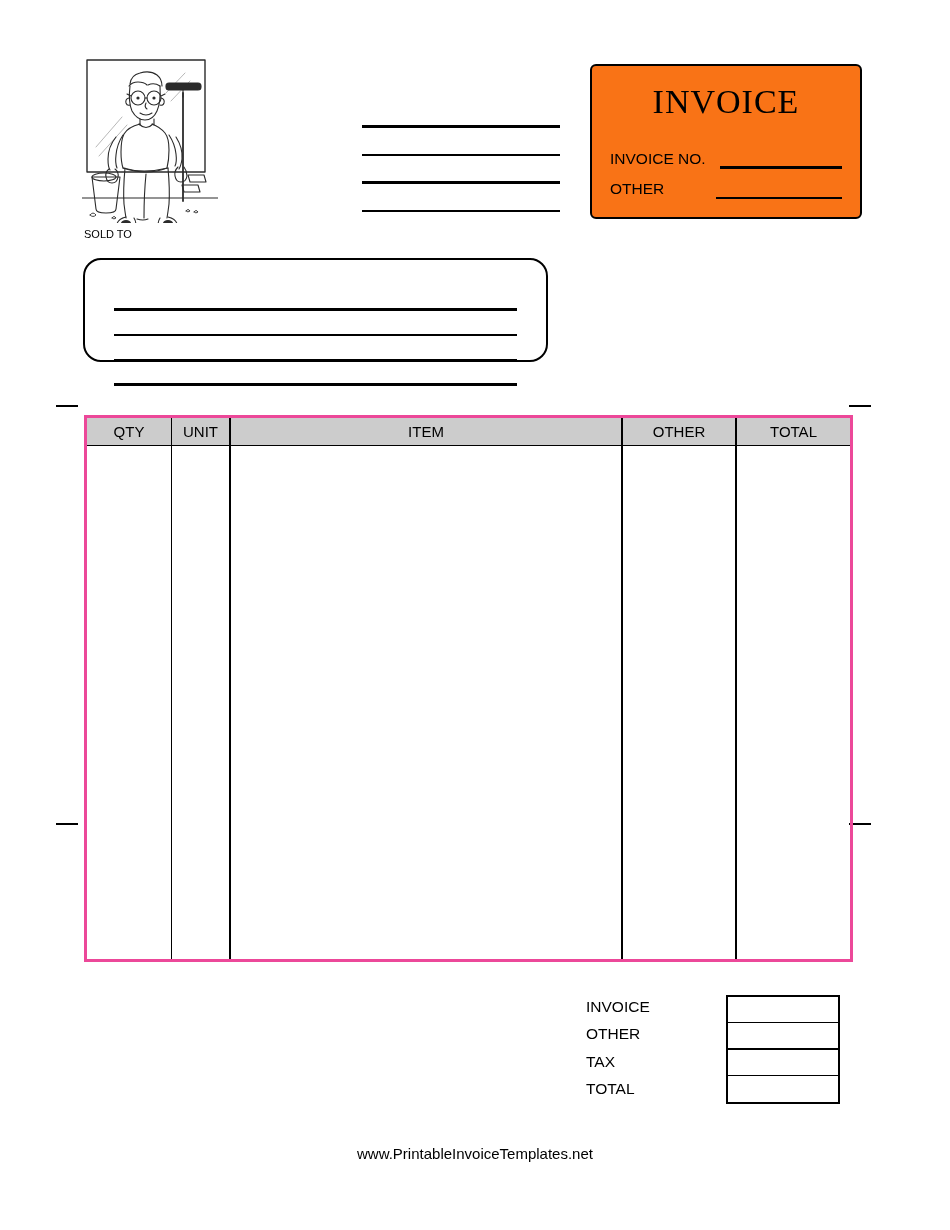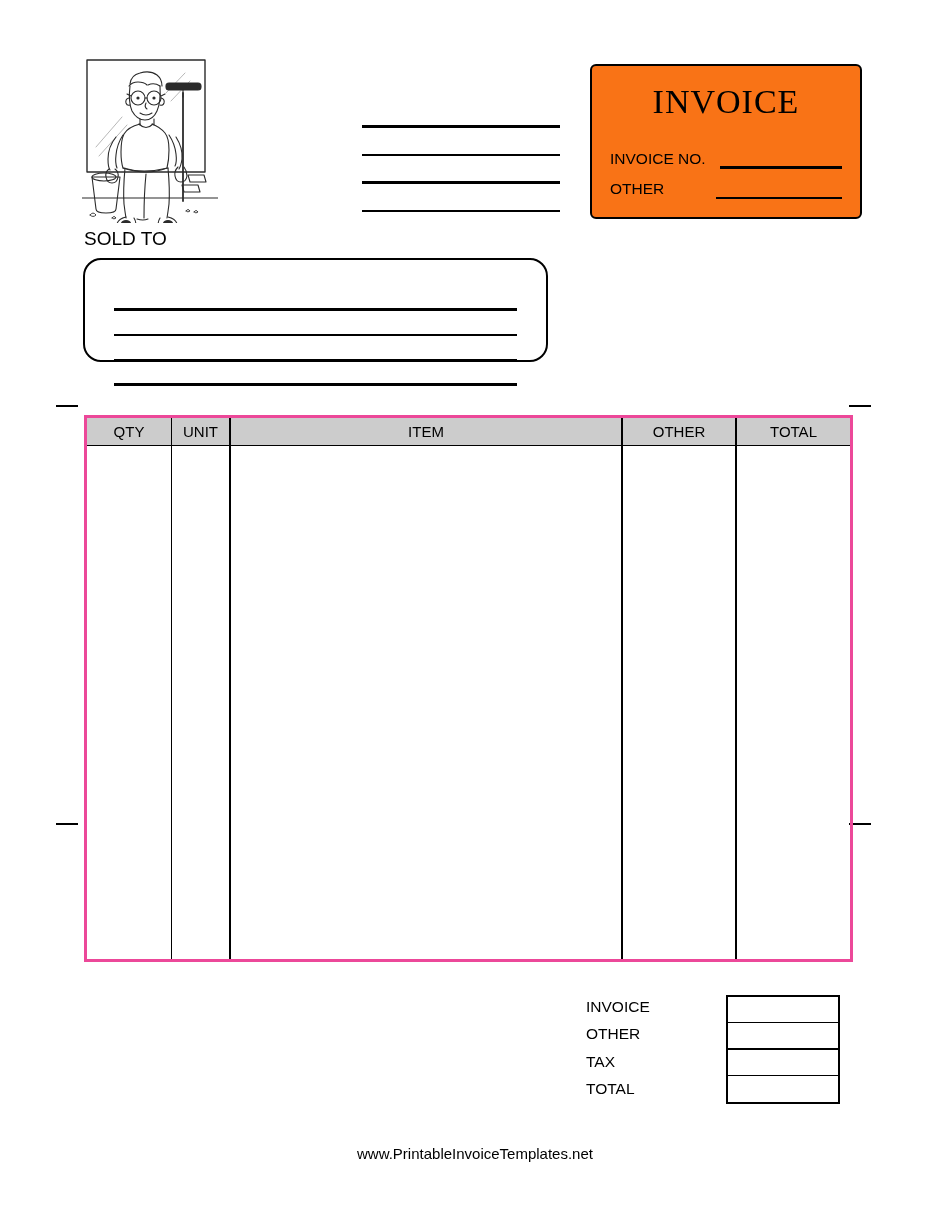--- a/index.html
+++ b/index.html
@@ -97,21 +97,21 @@
     margin-left: 10px;
   }
   #rule-invoice-no { height: 3px; margin-left: 14px; }
   #rule-date       { height: 2px; margin-left: 52px; }
 
   
   #sold-to-label {
     position: absolute;
     left: 84px;
     top: 228px;
-    font-size: 19px;
+    font-size: 11px;
   }
   #sold-to-box {
     position: absolute;
     left: 83px;
     top: 258px;
     width: 465px;
     height: 104px;
     border: 2px solid #000000;
     border-radius: 18px;
     box-sizing: border-box;

